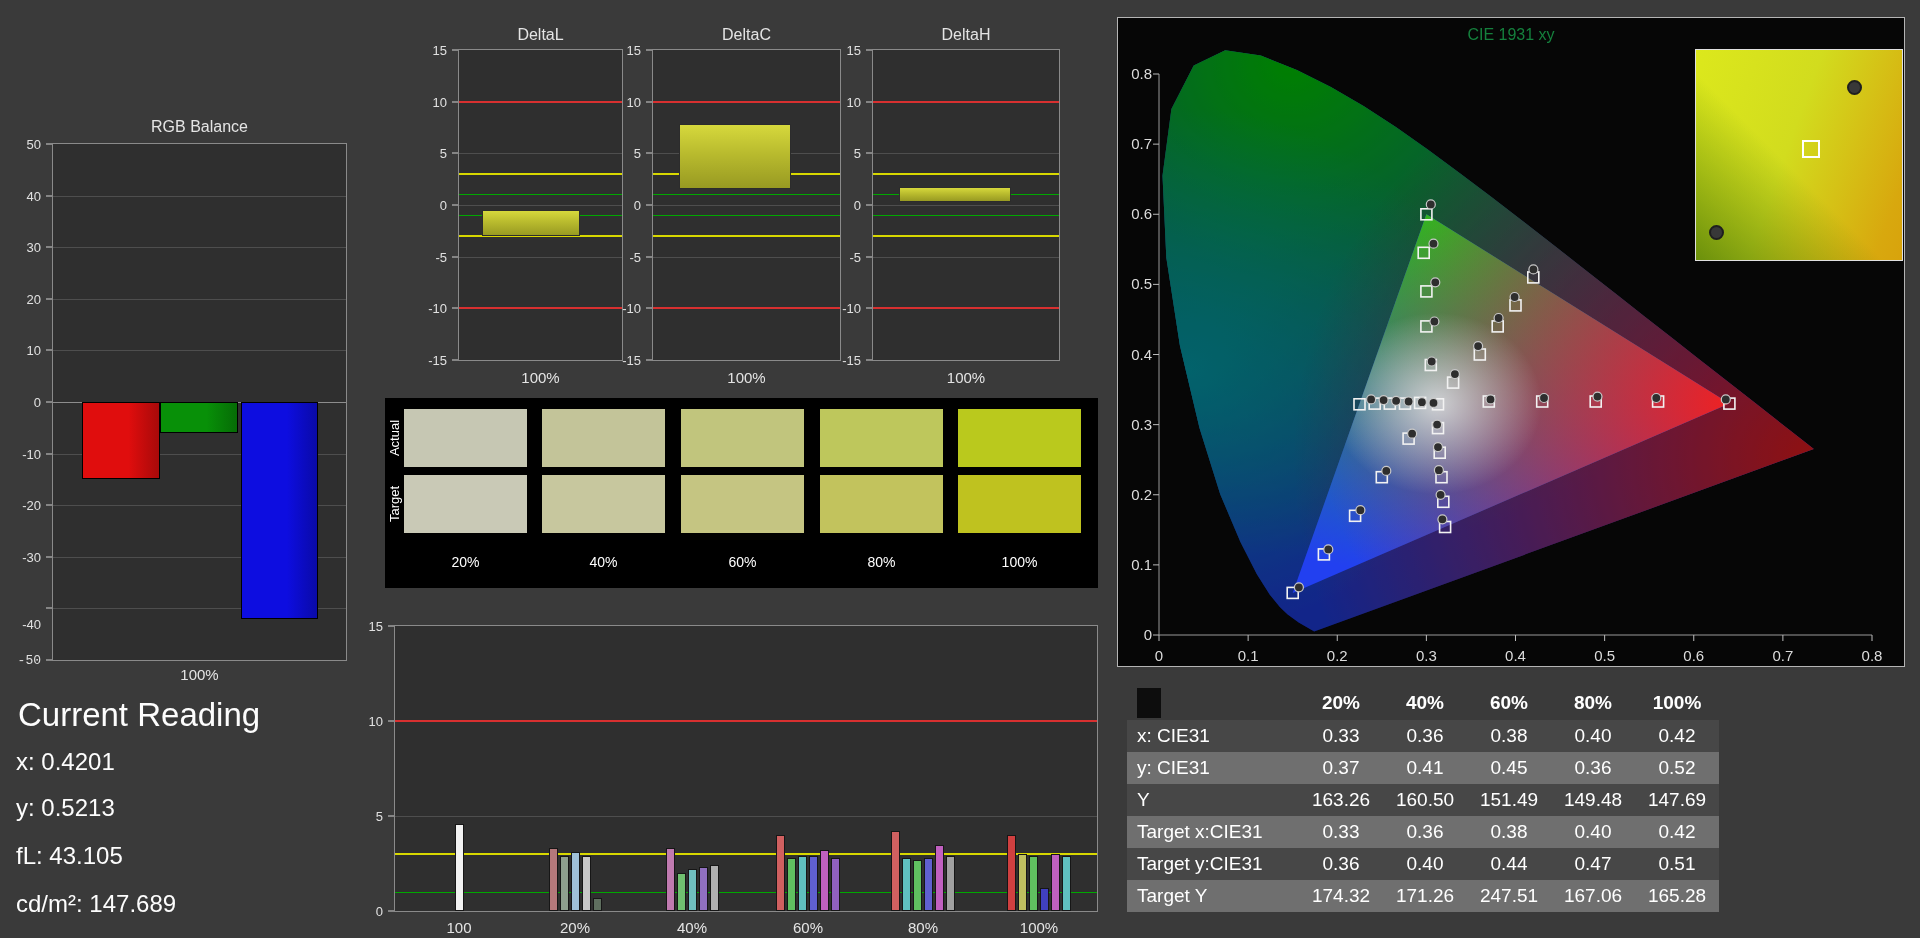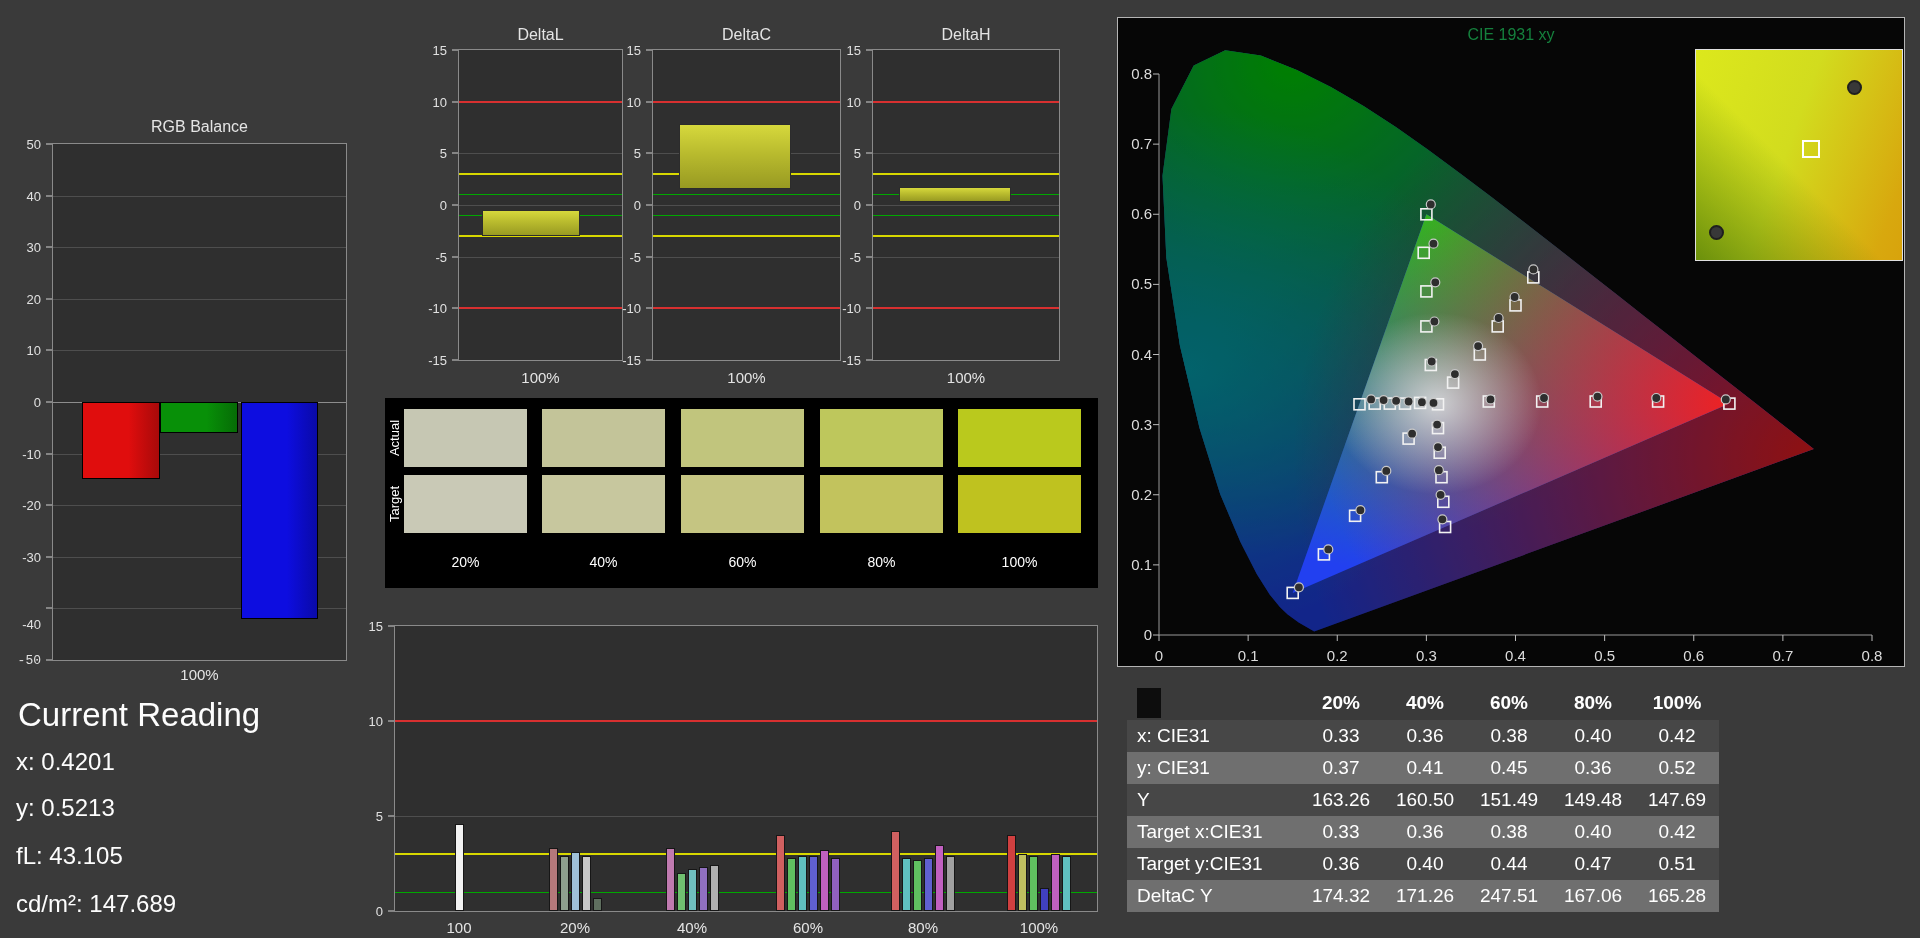--- a/index.html
+++ b/index.html
@@ -451,21 +451,21 @@
       </div>
       <div class="tr" style="background: rgb(71, 71, 71);">
         <div class="td-label">Target y:CIE31</div>
         <div class="td-val">0.36</div>
         <div class="td-val">0.40</div>
         <div class="td-val">0.44</div>
         <div class="td-val">0.47</div>
         <div class="td-val">0.51</div>
       </div>
       <div class="tr" style="background: rgb(111, 111, 111);">
-        <div class="td-label">DeltaC Y</div>
+        <div class="td-label">Target Y</div>
         <div class="td-val">174.32</div>
         <div class="td-val">171.26</div>
         <div class="td-val">247.51</div>
         <div class="td-val">167.06</div>
         <div class="td-val">165.28</div>
       </div>
     </div>
 
 </div>
 

